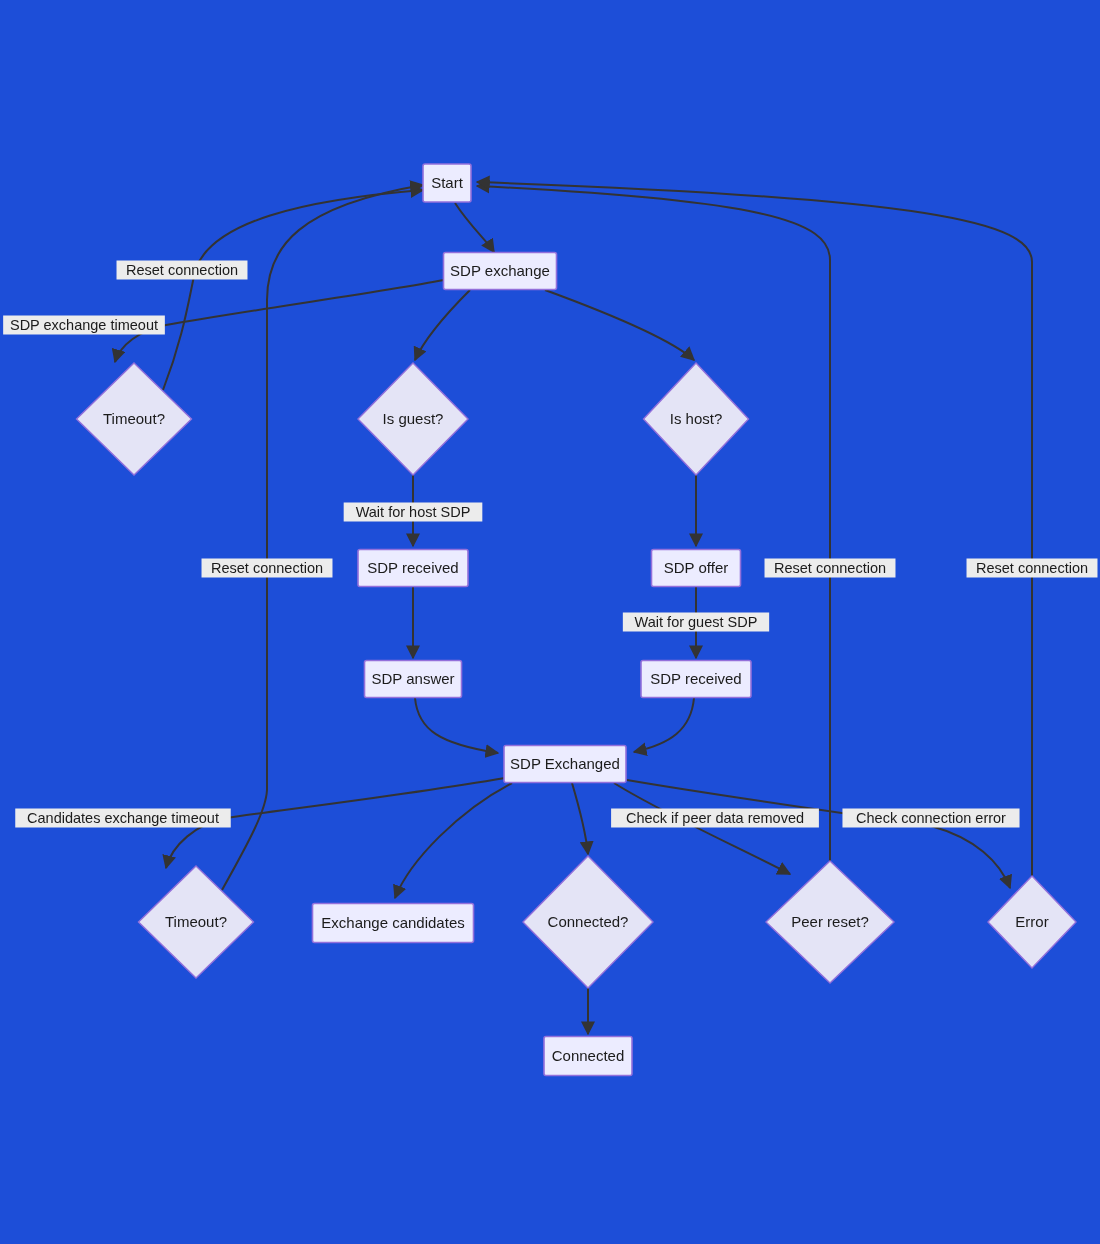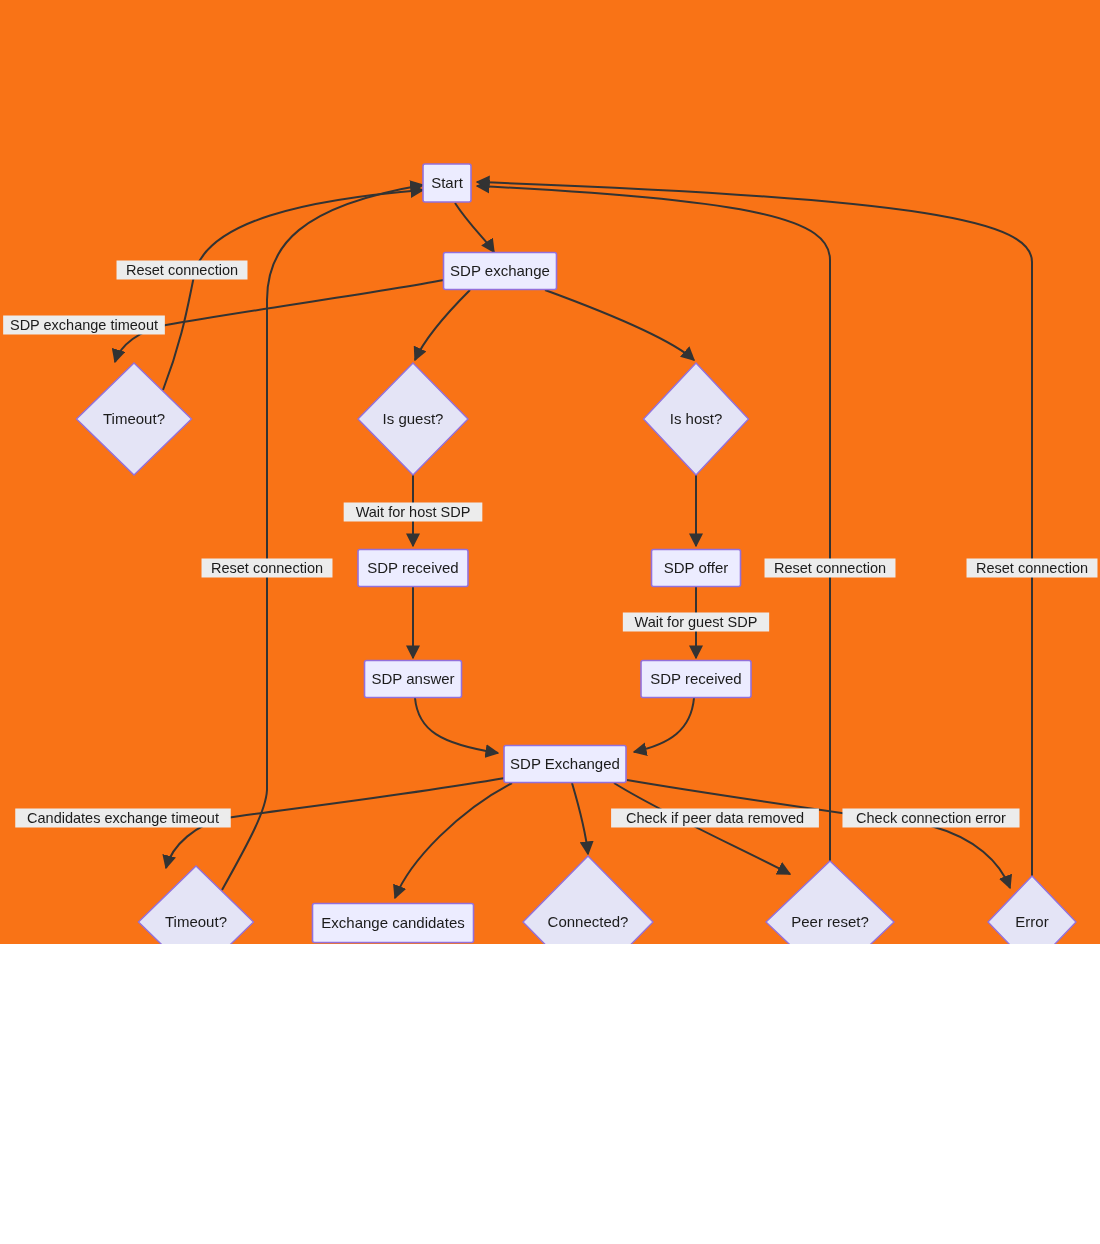--- a/index.html
+++ b/index.html
@@ -6,22 +6,22 @@
     margin: 0;
     padding: 0;
     background: #ffffff;
   }
   body {
     font-family: "Liberation Sans", "DejaVu Sans", sans-serif;
   }
   #diagram-root {
     position: relative;
     width: 1100px;
-    height: 944px;
-    background: #f97316;
+    height: 1244px;
+    background: #1d4ed8;
     overflow: hidden;
   }
   #flow-svg {
     position: absolute;
     left: 0;
     top: 0;
     width: 1100px;
     height: 1244px;
   }
   .edge-path {

